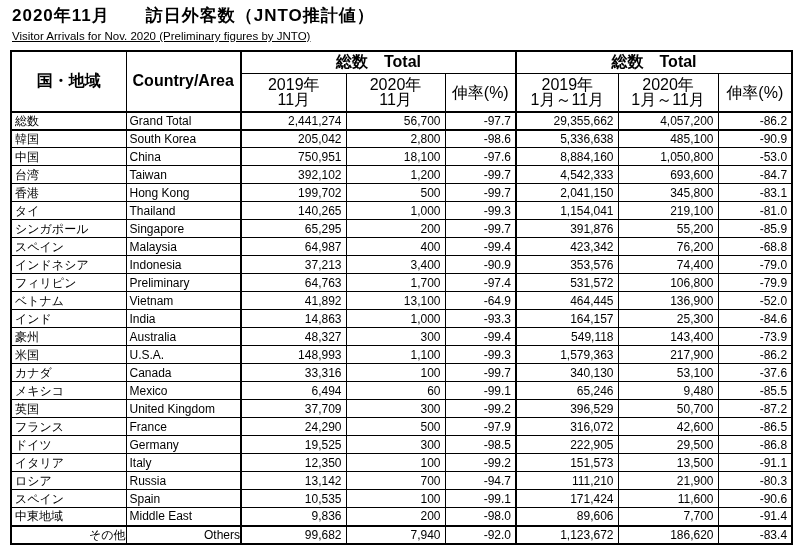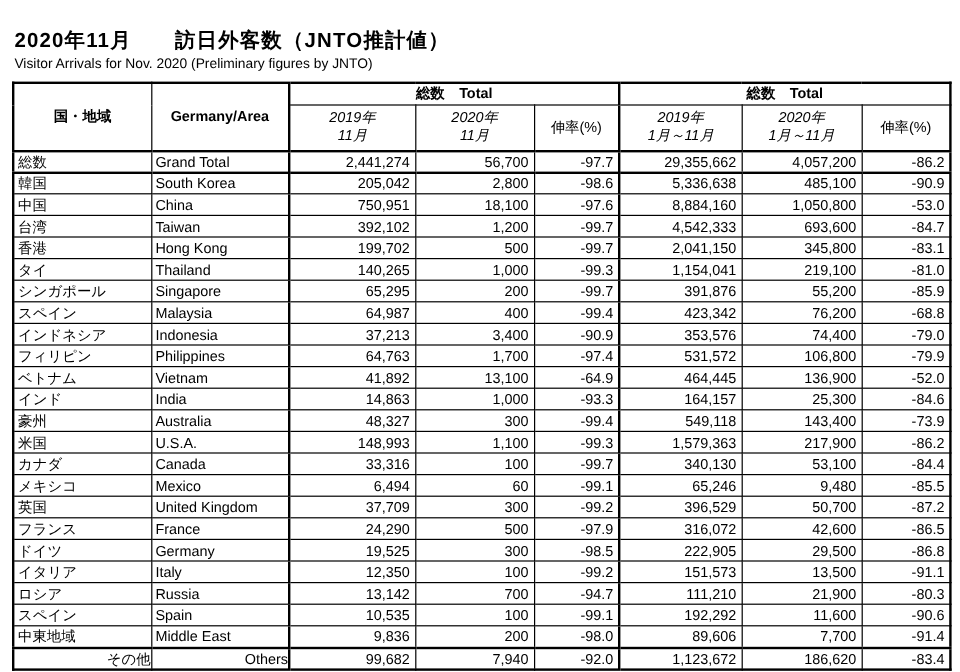--- a/index.html
+++ b/index.html
@@ -3,55 +3,56 @@
 <meta charset="utf-8">
 <style>
   * { box-sizing: border-box; }
   html, body {
     margin: 0; padding: 0;
     width: 800px; height: 560px;
     background: #ffffff;
     color: #000000;
     font-family: "Liberation Sans", "DejaVu Sans", sans-serif;
   }
-  .page { padding: 20px 0 0 10px; width: 800px; height: 560px; }
+  .page { padding: 2px 0 0 10px; width: 800px; height: 560px; }
 
   .title-jp {
     font-size: 17px;
     font-weight: bold;
     letter-spacing: 1px;
     margin: 2px 0 0 2px;
     white-space: pre;
   }
   .title-en {
     font-size: 11.5px;
     margin: 3px 0 0 2px;
+    text-decoration: underline;
   }
 
   table.arrivals {
     border-collapse: collapse;
     table-layout: fixed;
     width: 781px;
     margin-top: 8px;
     border: 2px solid #000;
   }
   th, td {
     border: 1px solid #000;
     overflow: hidden;
     white-space: nowrap;
     padding: 0;
   }
   thead th {
     font-weight: normal;
-    font-size: 12px;
+    font-size: 16px;
   }
   tr.group-row th { height: 18px; font-weight: bold; }
   tr.group-row th.country-th { font-weight: bold; }
   tr.sub-row th { height: 38px; line-height: 15px; }
-  .hline { display: block; font-style: italic; }
+  .hline { display: block; }
 
   tbody td {
     height: 18px;
     font-size: 12px;
     line-height: 16px;
   }
   td.name { text-align: left; padding-left: 3px; }
   td.num  { text-align: right; padding-right: 4px; }
 
   
@@ -73,21 +74,21 @@
       <col style="width:105px">
         <col style="width:99px">
         <col style="width:71px">
       <col style="width:102px">
         <col style="width:100px">
         <col style="width:74px">
     </colgroup>
     <thead>
       <tr class="group-row">
         <th rowspan="2" class="country-th">国・地域</th>
-        <th rowspan="2" class="country-th thickR">Germany/Area</th>
+        <th rowspan="2" class="country-th thickR">Country/Area</th>
         <th colspan="3" class="thickR">総数　Total</th>
         <th colspan="3">総数　Total</th>
       </tr>
       <tr class="sub-row">
         <th>
           <span class="hline">2019年</span>
           <span class="hline">11月</span>
         </th>
         <th>
           <span class="hline">2020年</span>
@@ -191,21 +192,21 @@
           <td class="name thickR">Indonesia</td>
           <td class="num">37,213</td>
           <td class="num">3,400</td>
           <td class="num thickR">-90.9</td>
           <td class="num">353,576</td>
           <td class="num">74,400</td>
           <td class="num">-79.0</td>
         </tr>
         <tr>
           <td class="name">フィリピン</td>
-          <td class="name thickR">Philippines</td>
+          <td class="name thickR">Preliminary</td>
           <td class="num">64,763</td>
           <td class="num">1,700</td>
           <td class="num thickR">-97.4</td>
           <td class="num">531,572</td>
           <td class="num">106,800</td>
           <td class="num">-79.9</td>
         </tr>
         <tr>
           <td class="name">ベトナム</td>
           <td class="name thickR">Vietnam</td>
@@ -247,21 +248,21 @@
           <td class="num">-86.2</td>
         </tr>
         <tr>
           <td class="name">カナダ</td>
           <td class="name thickR">Canada</td>
           <td class="num">33,316</td>
           <td class="num">100</td>
           <td class="num thickR">-99.7</td>
           <td class="num">340,130</td>
           <td class="num">53,100</td>
-          <td class="num">-84.4</td>
+          <td class="num">-37.6</td>
         </tr>
         <tr>
           <td class="name">メキシコ</td>
           <td class="name thickR">Mexico</td>
           <td class="num">6,494</td>
           <td class="num">60</td>
           <td class="num thickR">-99.1</td>
           <td class="num">65,246</td>
           <td class="num">9,480</td>
           <td class="num">-85.5</td>
@@ -315,21 +316,21 @@
           <td class="num">111,210</td>
           <td class="num">21,900</td>
           <td class="num">-80.3</td>
         </tr>
         <tr>
           <td class="name">スペイン</td>
           <td class="name thickR">Spain</td>
           <td class="num">10,535</td>
           <td class="num">100</td>
           <td class="num thickR">-99.1</td>
-          <td class="num">192,292</td>
+          <td class="num">171,424</td>
           <td class="num">11,600</td>
           <td class="num">-90.6</td>
         </tr>
         <tr>
           <td class="name">中東地域</td>
           <td class="name thickR">Middle East</td>
           <td class="num">9,836</td>
           <td class="num">200</td>
           <td class="num thickR">-98.0</td>
           <td class="num">89,606</td>

